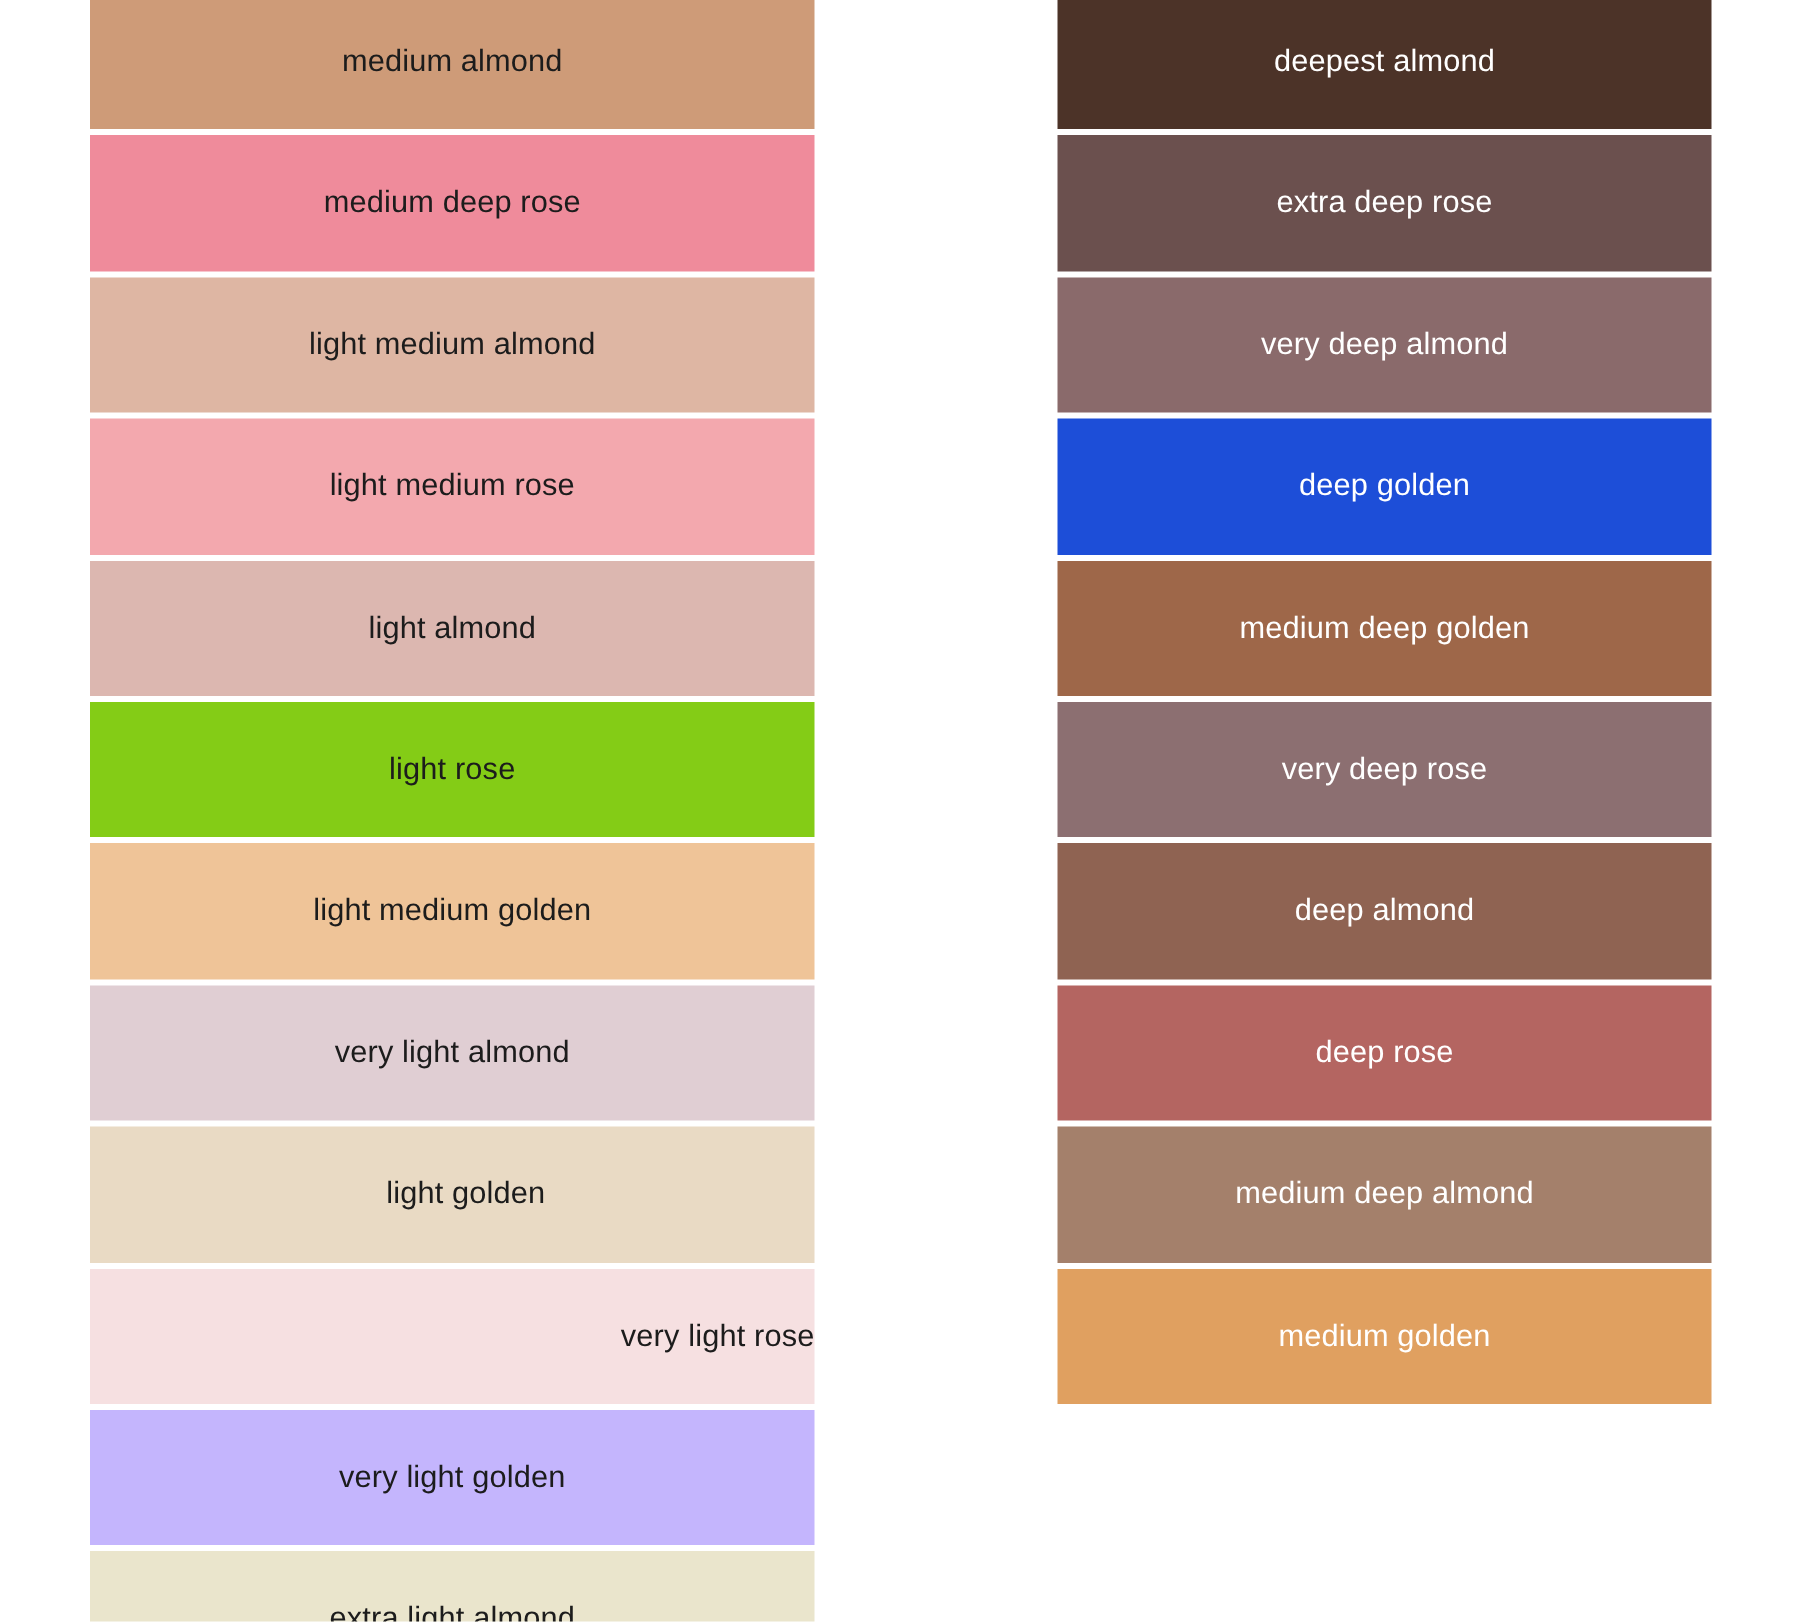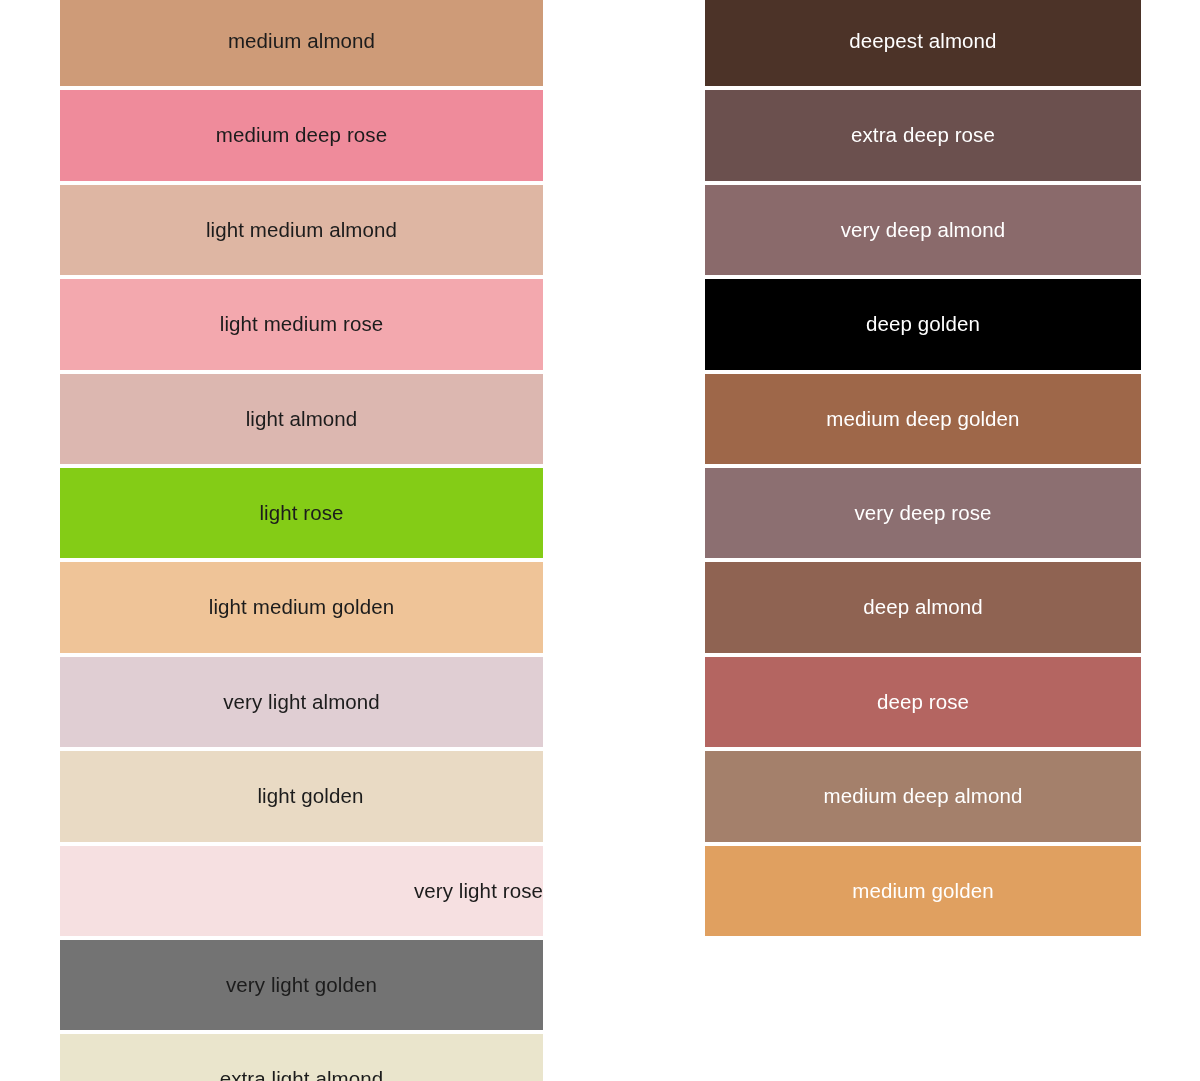--- a/index.html
+++ b/index.html
@@ -73,39 +73,39 @@
       </div>
       <div class="swatch-row tone-dark" style="background-color: rgb(224, 206, 211);">
         <span class="swatch-label">very light almond</span>
       </div>
       <div class="swatch-row tone-dark" style="background-color: rgb(233, 218, 196); padding-left: 18px;">
         <span class="swatch-label">light golden</span>
       </div>
       <div class="swatch-row tone-dark" style="background-color: rgb(246, 224, 225); justify-content: flex-end;">
         <span class="swatch-label">very light rose</span>
       </div>
-      <div class="swatch-row tone-dark" style="background-color: #737373;">
+      <div class="swatch-row tone-dark" style="background-color: #c4b5fd;">
         <span class="swatch-label">very light golden</span>
       </div>
       <div class="swatch-row tone-dark" style="background-color: rgb(234, 229, 204);">
         <span class="swatch-label">extra light almond</span>
       </div>
     </div>
 
   <div class="swatch-column" id="column-right">
       <div class="swatch-row tone-light" style="background-color: rgb(76, 51, 40);">
         <span class="swatch-label">deepest almond</span>
       </div>
       <div class="swatch-row tone-light" style="background-color: rgb(107, 80, 78);">
         <span class="swatch-label">extra deep rose</span>
       </div>
       <div class="swatch-row tone-light" style="background-color: rgb(138, 106, 107);">
         <span class="swatch-label">very deep almond</span>
       </div>
-      <div class="swatch-row tone-light" style="background-color: #000000;">
+      <div class="swatch-row tone-light" style="background-color: #1d4ed8;">
         <span class="swatch-label">deep golden</span>
       </div>
       <div class="swatch-row tone-light" style="background-color: rgb(158, 103, 73);">
         <span class="swatch-label">medium deep golden</span>
       </div>
       <div class="swatch-row tone-light" style="background-color: rgb(140, 111, 113);">
         <span class="swatch-label">very deep rose</span>
       </div>
       <div class="swatch-row tone-light" style="background-color: rgb(143, 99, 82);">
         <span class="swatch-label">deep almond</span>

